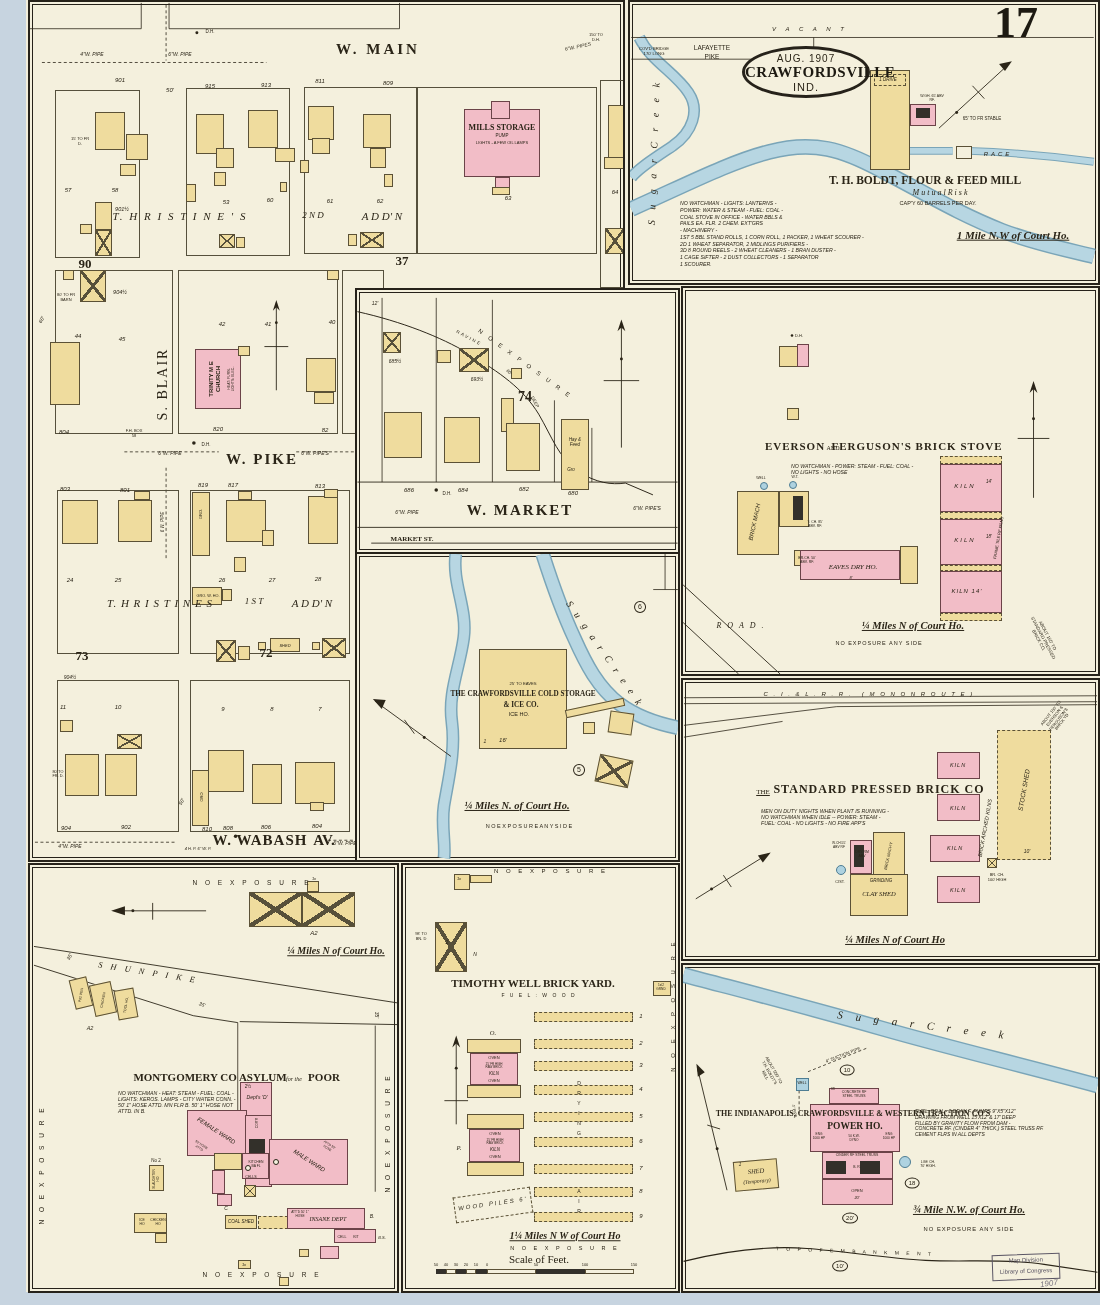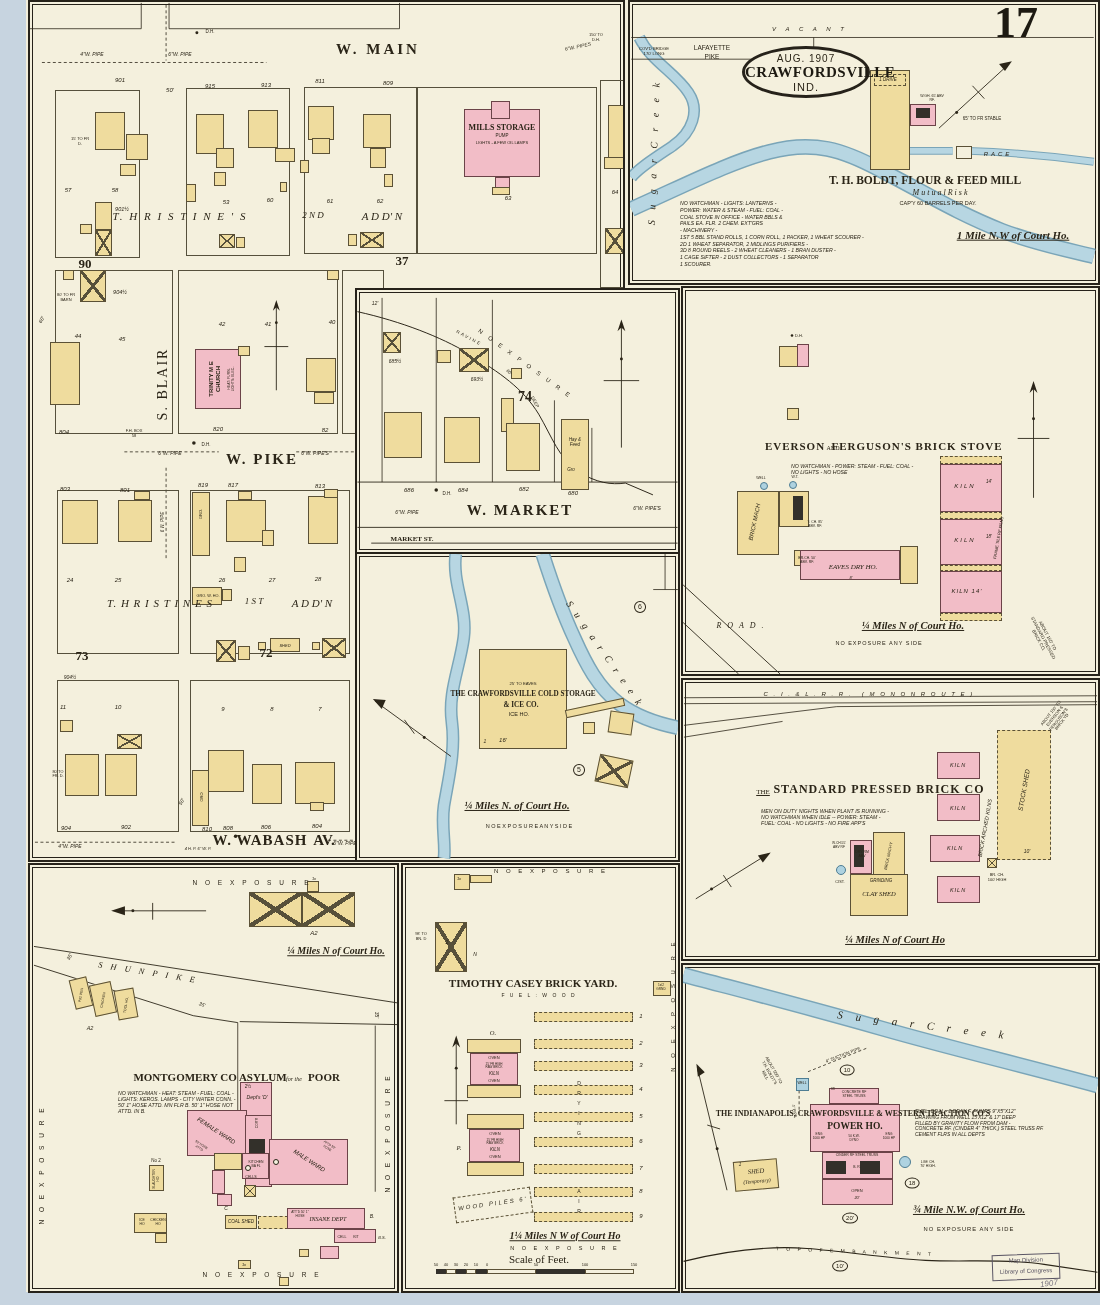--- a/index.html
+++ b/index.html
@@ -526,21 +526,21 @@
       <div class="bldg c-k" style="left: 73px; top: 404px; width: 11px; height: 5px;"></div>
       <div class="bldg c-w" style="left: 84px; top: 404px; width: 49px; height: 5px;"></div>
       <div class="bldg c-k" style="left: 133px; top: 404px; width: 49px; height: 5px;"></div>
       <div class="bldg c-w" style="left: 182px; top: 404px; width: 49px; height: 5px;"></div>
       <span class="lbl" style="left: 148px; top: 6px; font-size: 6px; letter-spacing: 3px; transform: translate(-50%, -50%) rotate(0deg);">N O   E X P O S U R E</span>
       <span class="lbl" style="left: 56px; top: 14px; font-size: 4px; font-style: italic; transform: translate(-50%, -50%) rotate(0deg);">1x</span>
       <span class="lbl" style="left: 18px; top: 72px; font-size: 4px; white-space: pre-line; transform: translate(-50%, -50%) rotate(0deg);">98' TO
 BN. D</span>
       <span class="lbl" style="left: 44px; top: 78px; font-size: 5px; font-style: italic; transform: translate(-50%, -50%) rotate(0deg);">2</span>
       <span class="lbl" style="left: 72px; top: 90px; font-size: 5px; font-style: italic; transform: translate(-50%, -50%) rotate(0deg);">N</span>
-      <span class="lbl" style="left: 130px; top: 118px; font-size: 11px; font-weight: bold; font-family: &quot;Liberation Serif&quot;, serif; transform: translate(-50%, -50%) rotate(0deg);">TIMOTHY  CASEY  BRICK  YARD.</span>
+      <span class="lbl" style="left: 130px; top: 118px; font-size: 11px; font-weight: bold; font-family: &quot;Liberation Serif&quot;, serif; transform: translate(-50%, -50%) rotate(0deg);">TIMOTHY  WELL  BRICK  YARD.</span>
       <span class="lbl" style="left: 136px; top: 131px; font-size: 5px; letter-spacing: 2px; transform: translate(-50%, -50%) rotate(0deg);">F U E L :   W O O D</span>
       <span class="lbl" style="left: 258px; top: 123px; font-size: 3.2px; white-space: pre-line; transform: translate(-50%, -50%) rotate(0deg);">1x/2
 GRND</span>
       <span class="lbl" style="left: 90px; top: 168px; font-size: 6.5px; font-style: italic; font-family: &quot;Liberation Serif&quot;, serif; transform: translate(-50%, -50%) rotate(0deg);">O.</span>
       <span class="lbl" style="left: 91px; top: 193px; font-size: 4px; transform: translate(-50%, -50%) rotate(0deg);">OVEN</span>
       <span class="lbl" style="left: 91px; top: 201px; font-size: 3px; white-space: pre-line; transform: translate(-50%, -50%) rotate(0deg);">15' FR HIGH
 RAW BRICK</span>
       <span class="lbl" style="left: 91px; top: 209px; font-size: 4.5px; font-style: italic; transform: translate(-50%, -50%) rotate(0deg);">KILN</span>
       <span class="lbl" style="left: 91px; top: 216px; font-size: 4px; transform: translate(-50%, -50%) rotate(0deg);">OVEN</span>
       <span class="lbl" style="left: 56px; top: 283px; font-size: 6.5px; font-style: italic; font-family: &quot;Liberation Serif&quot;, serif; transform: translate(-50%, -50%) rotate(0deg);">P.</span>

